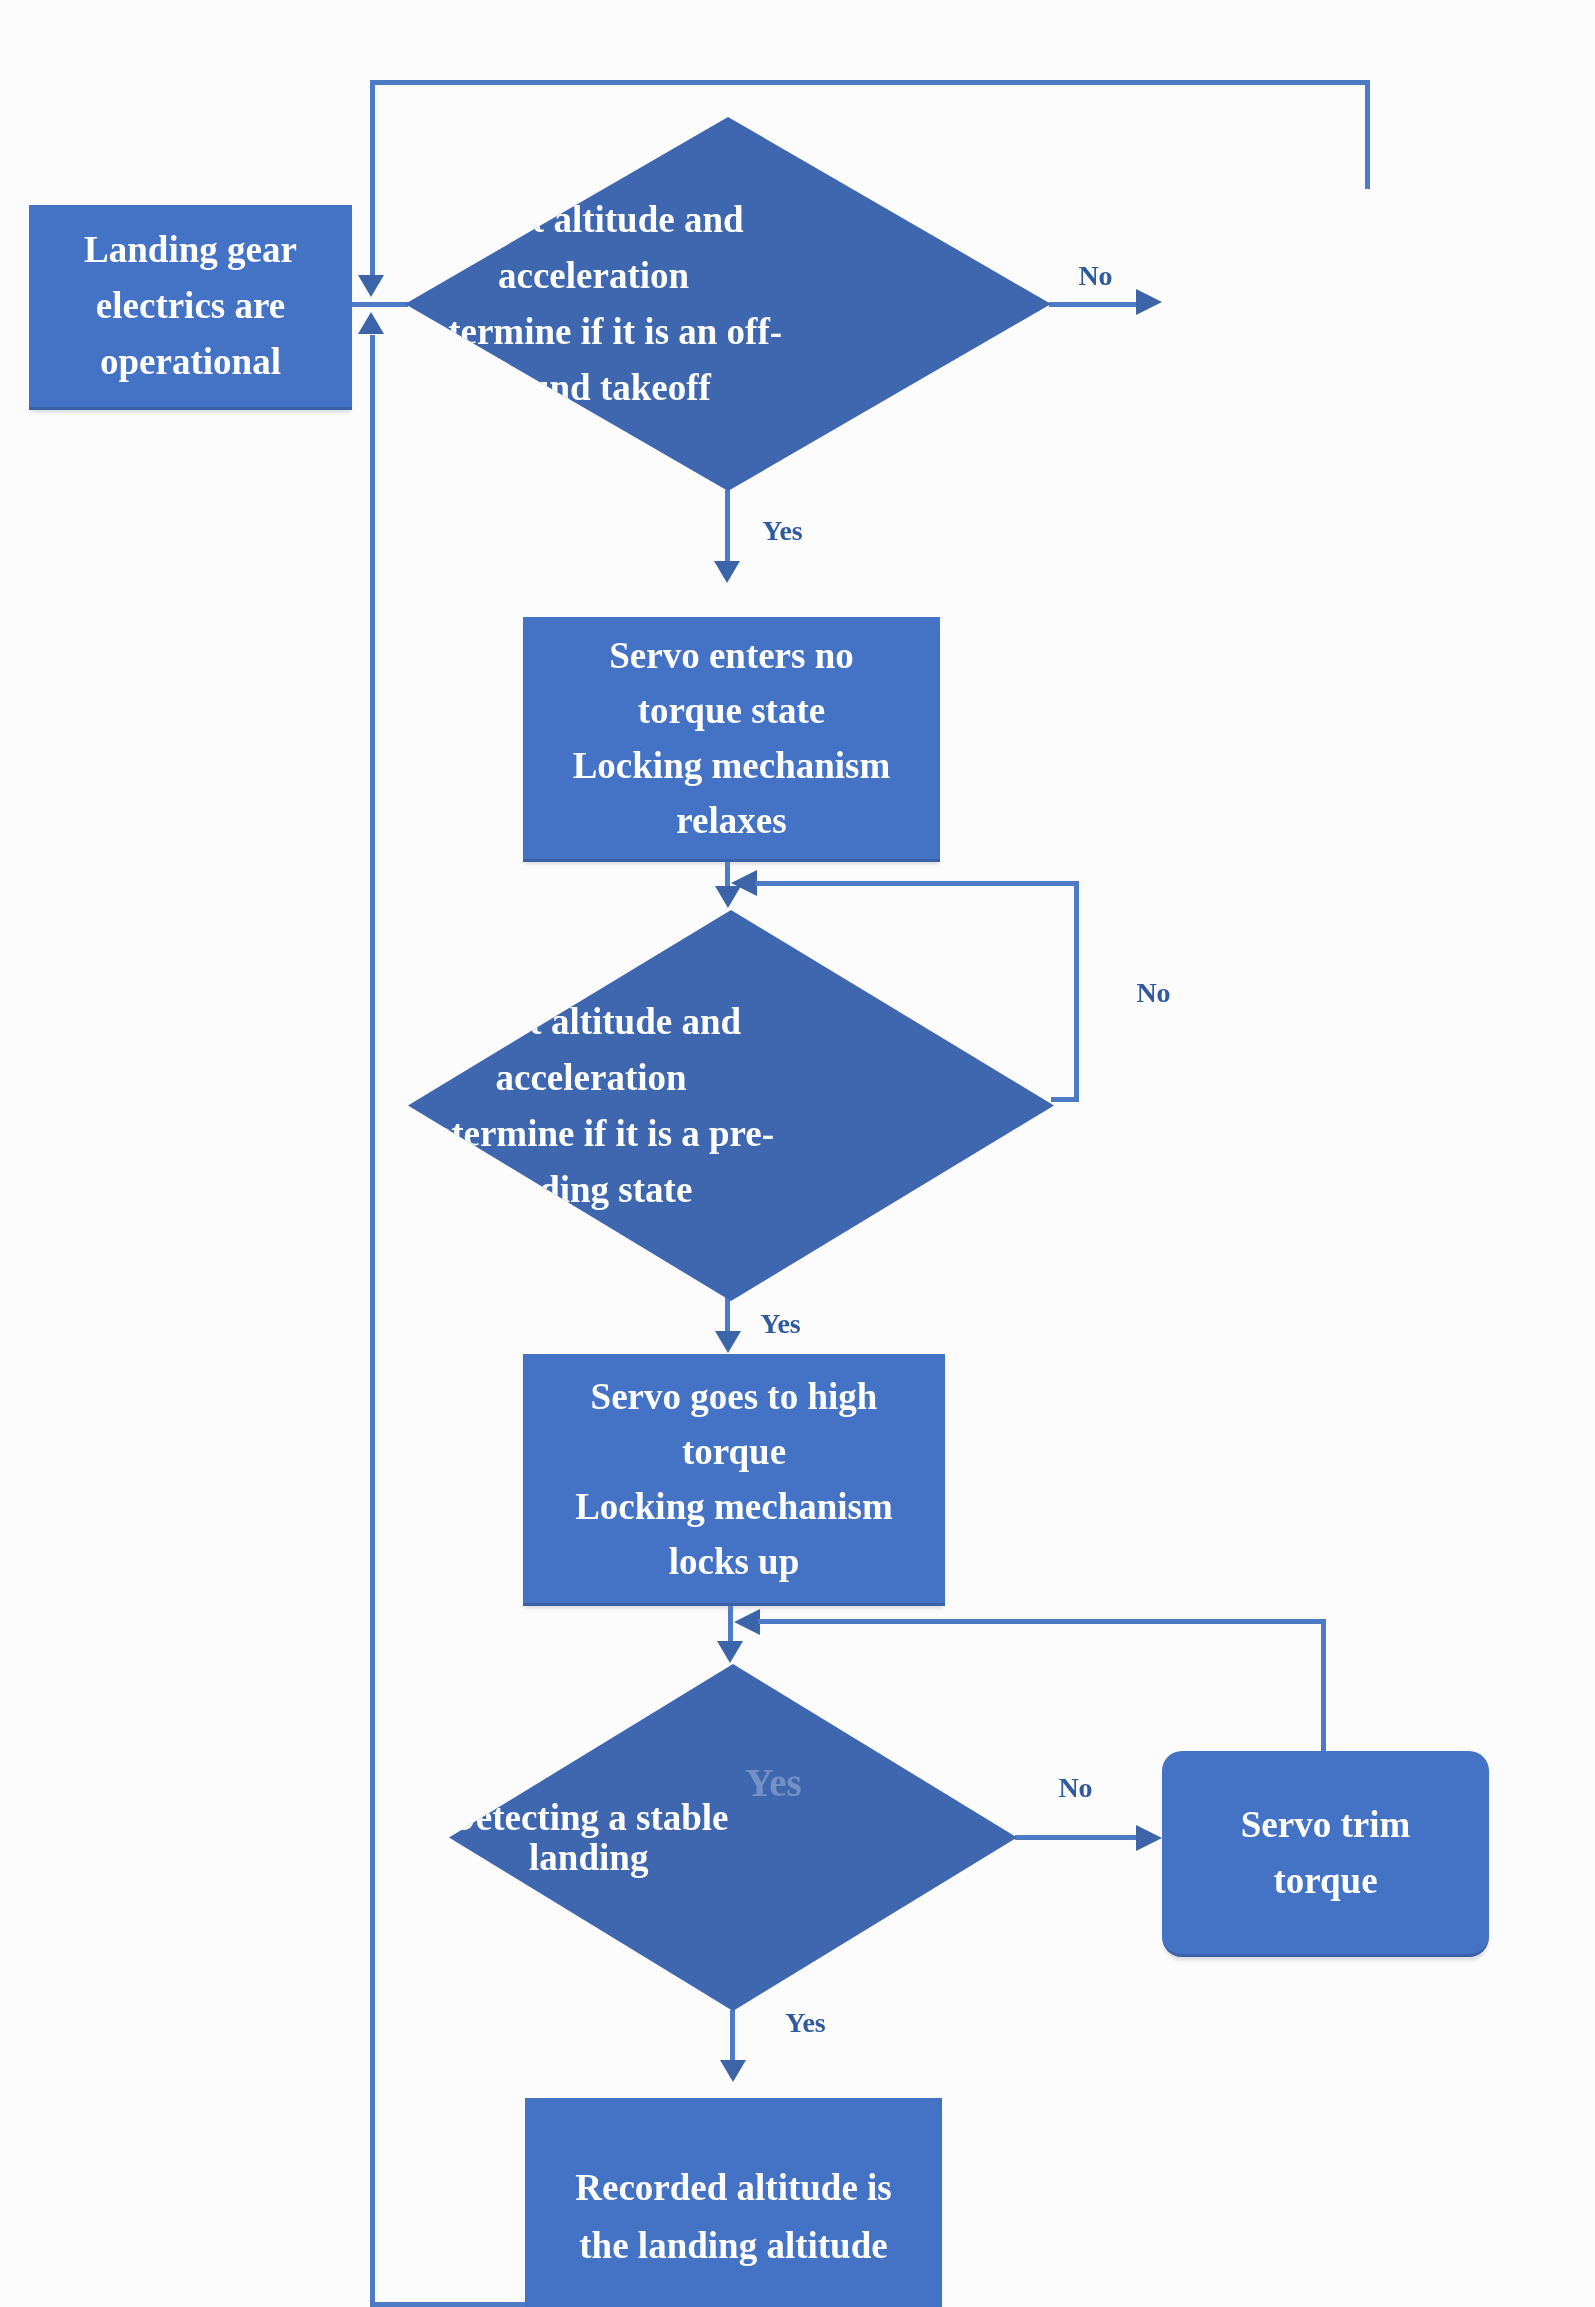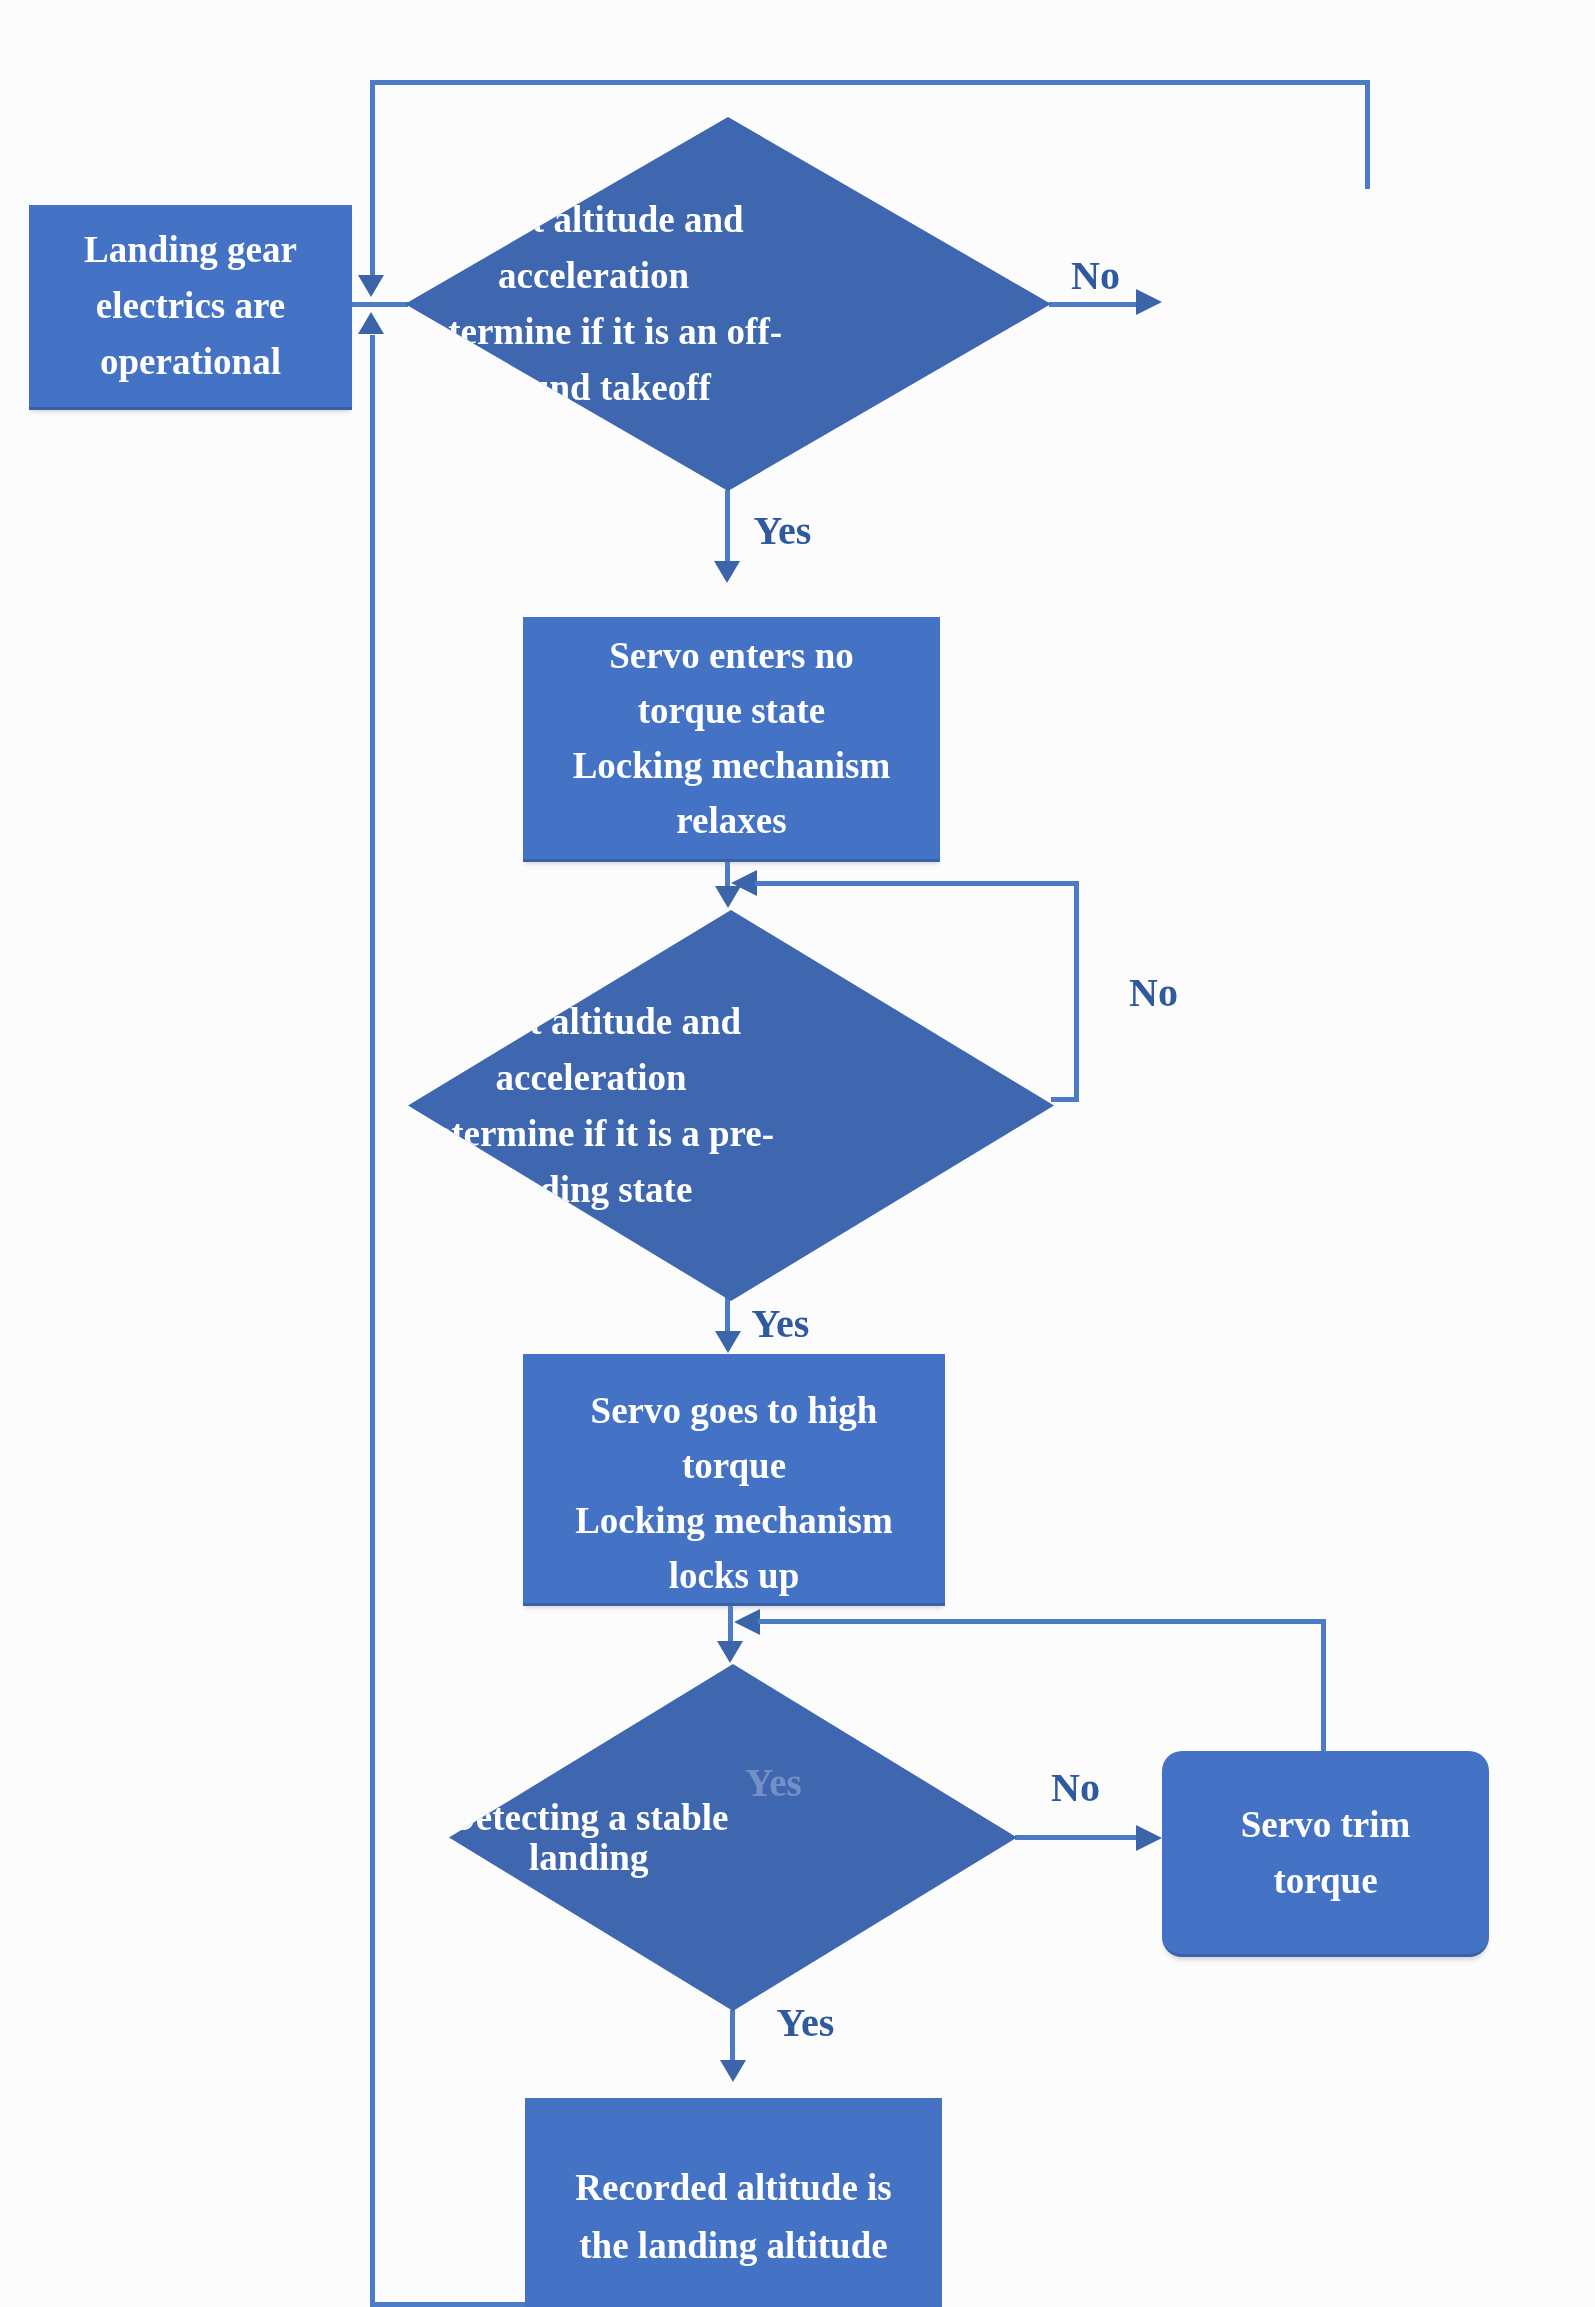--- a/index.html
+++ b/index.html
@@ -35,21 +35,21 @@
     white-space:pre-line;font-size:37px;line-height:55px;
   }
   .line{position:absolute;background:var(--connector);}
   .ah{position:absolute;width:0;height:0;border-style:solid;border-color:transparent;}
   .ah-down{border-width:22.6px 13.7px 0 13.7px;border-top-color:var(--arrowhead);}
   .ah-up{border-width:0 13.7px 22.6px 13.7px;border-bottom-color:var(--arrowhead);}
   .ah-left{border-width:13px 26px 13px 0;border-right-color:var(--arrowhead);}
   .ah-right{border-width:13px 0 13px 26px;border-left-color:var(--arrowhead);}
   .lbl{
     position:absolute;width:113px;text-align:center;
-    color:var(--label-text);font-weight:bold;font-size:40px;line-height:45px;
+    color:var(--label-text);font-weight:bold;font-size:28px;line-height:45px;
     white-space:pre-line;
   }
   .ghost{
     position:absolute;width:113px;text-align:center;
     color:#FFFFFF;opacity:0.28;font-weight:bold;font-size:39px;line-height:45px;
     z-index:3;
   }
   .diamond .node-text{z-index:2;}
 </style>
 </head>
@@ -119,21 +119,21 @@
 relaxes</div>
   </div>
 
   <div class="diamond" style="left:408px;top:870px;width:646px;height:391px;">
     <div class="node-text" style="line-height:56px;">Detect altitude and
 acceleration
 Determine if it is a pre-
 landing state</div>
   </div>
 
-  <div class="box" style="left:523px;top:1314px;width:422px;height:249px;align-items:flex-end;">
+  <div class="box" style="left:523px;top:1314px;width:422px;height:249px;">
     <div class="node-text">Servo goes to high
 torque
 Locking mechanism
 locks up</div>
   </div>
 
   <div class="diamond" style="left:449px;top:1624px;width:568px;height:347px;">
     <div class="node-text" style="line-height:40px;">Detecting a stable
 landing</div>
   </div>

